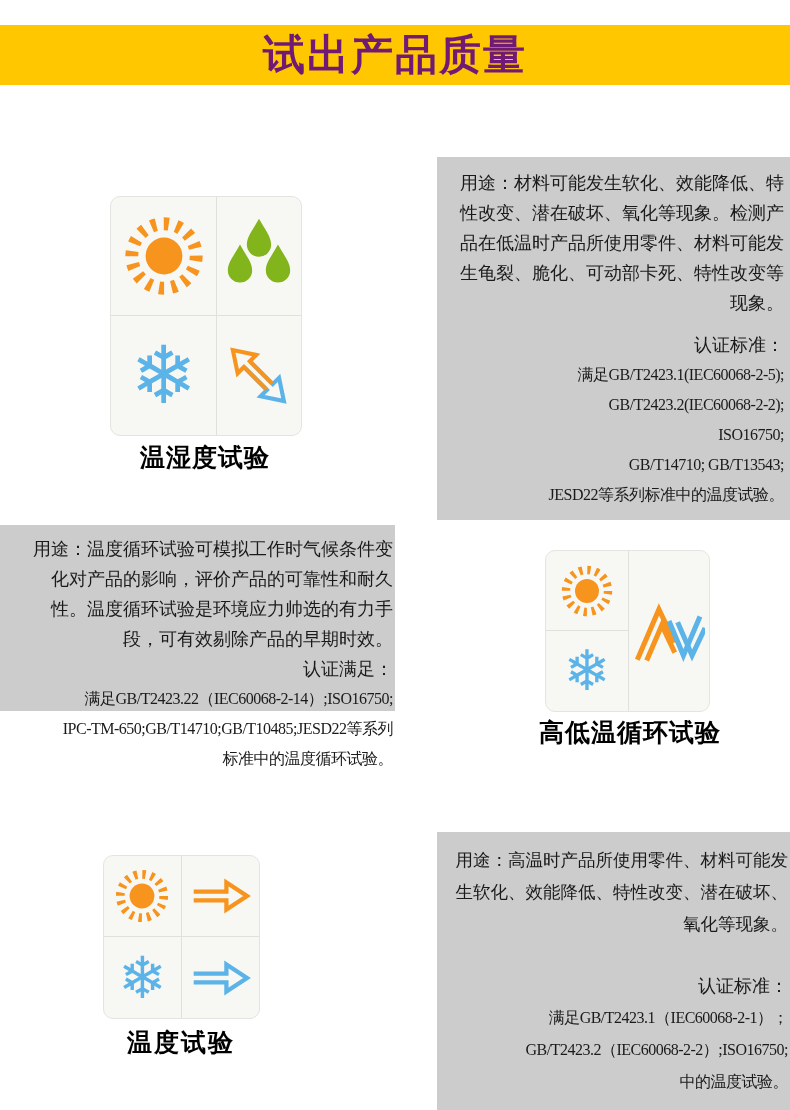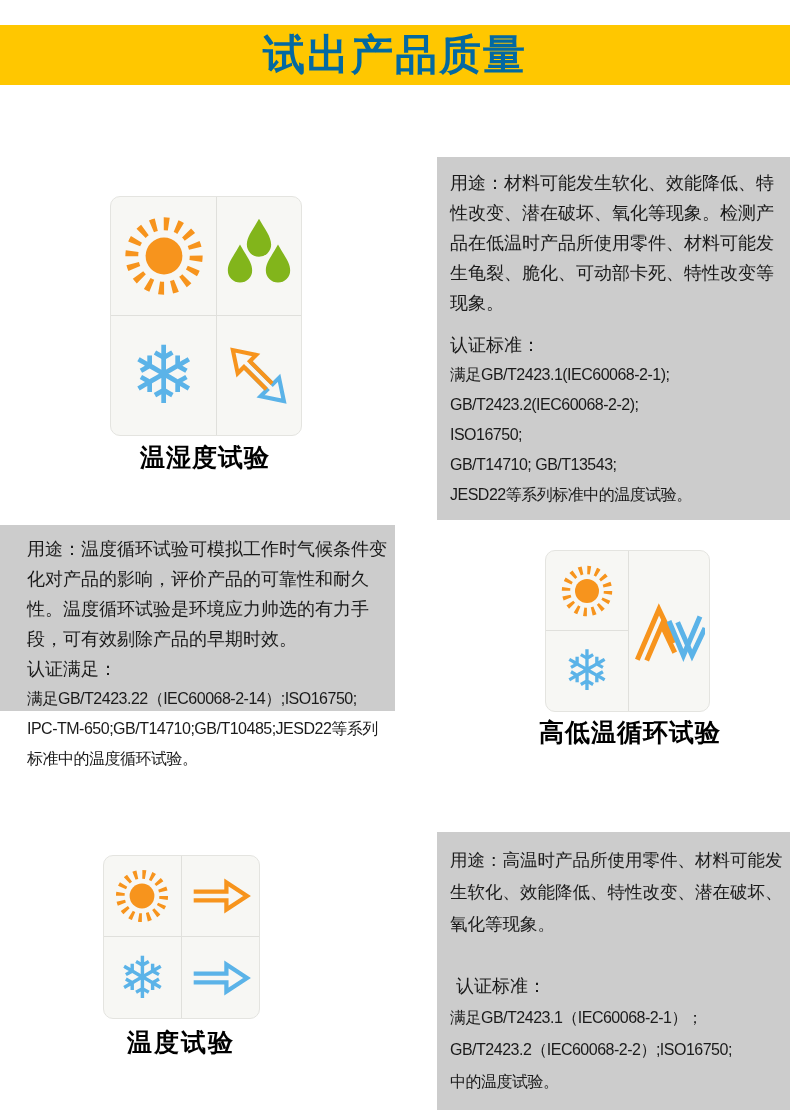--- a/index.html
+++ b/index.html
@@ -3,21 +3,21 @@
 <meta charset="utf-8">
 <style>
   html,body{margin:0;padding:0;background:#fff;}
   .page{position:relative;width:790px;height:1110px;background:#fff;overflow:hidden;
         font-family:"Liberation Sans",sans-serif;color:var(--text-black,#1a1a1a);}
 
   
   .header-band{position:absolute;left:0;top:25px;width:790px;height:60px;
     background:var(--header-yellow,#FFC700);
     display:flex;align-items:center;justify-content:center;gap:50px;
-    font-weight:bold;font-size:42px;letter-spacing:2px;color:#0369a1;}
+    font-weight:bold;font-size:42px;letter-spacing:2px;color:#701a75;}
 
   
   .icon-card{position:absolute;background:var(--card-bg,#F7F7F4);
     border:1px solid var(--card-border,#E4E4E0);border-radius:10px;display:grid;overflow:hidden;}
   .cell{display:flex;align-items:center;justify-content:center;}
   .card1{left:110px;top:196px;width:190px;height:238px;grid-template-columns:56% 44%;grid-template-rows:50% 50%;}
   .card1 .c-tl{border-right:1px solid var(--card-line,#E0E0DC);border-bottom:1px solid var(--card-line,#E0E0DC);}
   .card1 .c-tr{border-bottom:1px solid var(--card-line,#E0E0DC);}
   .card1 .c-bl{border-right:1px solid var(--card-line,#E0E0DC);}
   .card2{left:545px;top:550px;width:163px;height:160px;grid-template-columns:51% 49%;grid-template-rows:50% 50%;}
@@ -31,21 +31,21 @@
 
   
   .card-label{position:absolute;font-family:"DejaVu Serif",serif;font-weight:bold;
     font-size:25px;letter-spacing:1px;color:#000;text-align:center;}
   .label1{left:105px;top:441px;width:200px;}
   .label2{left:510px;top:716px;width:240px;}
   .label3{left:96px;top:1026px;width:170px;letter-spacing:2px;}
 
   
   .panel{position:absolute;background:var(--panel-gray,#CCCCCC);
-    font-family:Liberation Sans, sans-serif;color:var(--text-black,#1a1a1a);box-sizing:border-box;}
+    font-family:Liberation Serif, serif;color:var(--text-black,#1a1a1a);box-sizing:border-box;text-align:right;}
   .panel .usage{margin:0;font-size:18px;line-height:30px;}
   .panel .cert-heading{font-size:18px;line-height:30px;}
   .panel .cert-line{font-size:16px;line-height:30px;letter-spacing:-0.5px;white-space:nowrap;}
   .panel-low{left:437px;top:157px;width:353px;height:363px;padding:11px 6px 0 13px;}
   .panel-low .cert-heading{margin-top:12px;}
   .panel-cycle{left:0;top:525px;width:395px;height:186px;padding:9px 2px 0 27px;}
   .panel-cycle .cert-heading{}
   .panel-high{left:437px;top:832px;width:353px;height:323px;padding:12px 2px 0 13px;}
   .panel-high .usage{font-size:17.5px;line-height:32px;}
   .panel-high .cert-heading{margin-top:30px;padding-left:6px;line-height:32px;}
@@ -100,21 +100,21 @@
         <use href="#arrowP" class="stroke-blue thick" transform="translate(58,58) rotate(45) scale(0.82)"></use>
         <use href="#arrowP" class="stroke-orange thick" transform="translate(41,41) rotate(-135) scale(0.82)"></use>
       </svg>
     </div>
   </div>
   <div class="card-label label1">温湿度试验</div>
 
   <div class="panel panel-low">
     <p class="usage">用途：材料可能发生软化、效能降低、特性改变、潜在破坏、氧化等现象。检测产品在低温时产品所使用零件、材料可能发生龟裂、脆化、可动部卡死、特性改变等现象。</p>
     <div class="cert-heading">认证标准：</div>
-    <div class="cert-line">满足GB/T2423.1(IEC60068-2-1);</div>
+    <div class="cert-line">满足GB/T2423.1(IEC60068-2-5);</div>
     <div class="cert-line">GB/T2423.2(IEC60068-2-2);</div>
     <div class="cert-line">ISO16750;</div>
     <div class="cert-line">GB/T14710; GB/T13543;</div>
     <div class="cert-line">JESD22等系列标准中的温度试验。</div>
   </div>
 
   <div class="panel panel-cycle">
     <p class="usage">用途：温度循环试验可模拟工作时气候条件变化对产品的影响，评价产品的可靠性和耐久性。温度循环试验是环境应力帅选的有力手段，可有效剔除产品的早期时效。</p>
     <div class="cert-heading">认证满足：</div>
     <div class="cert-line">满足GB/T2423.22（IEC60068-2-14）;ISO16750;</div>

